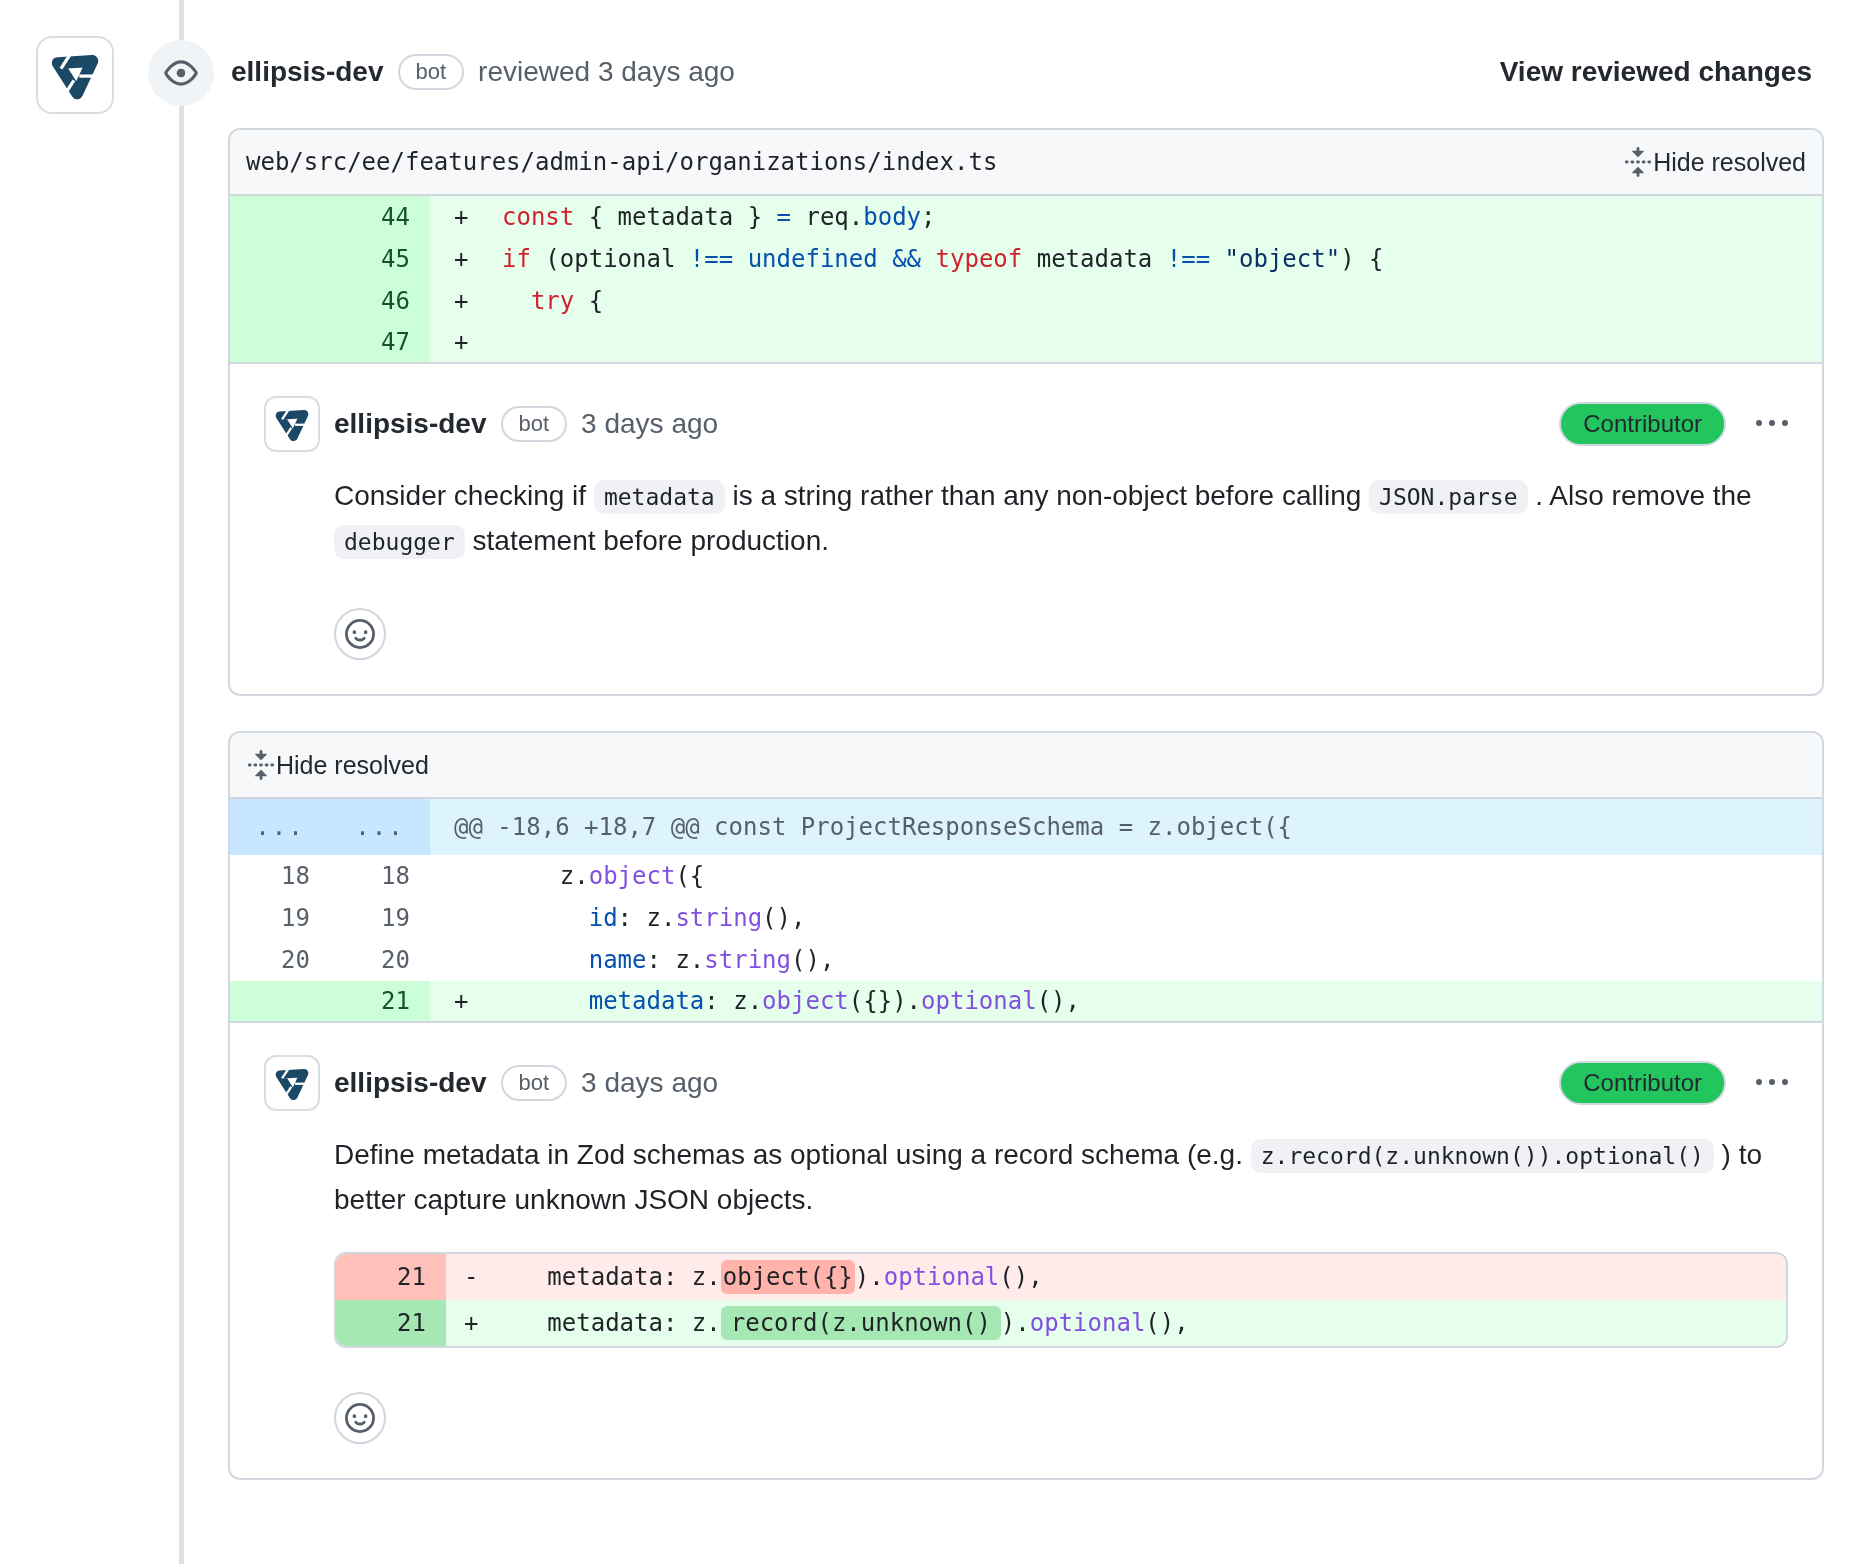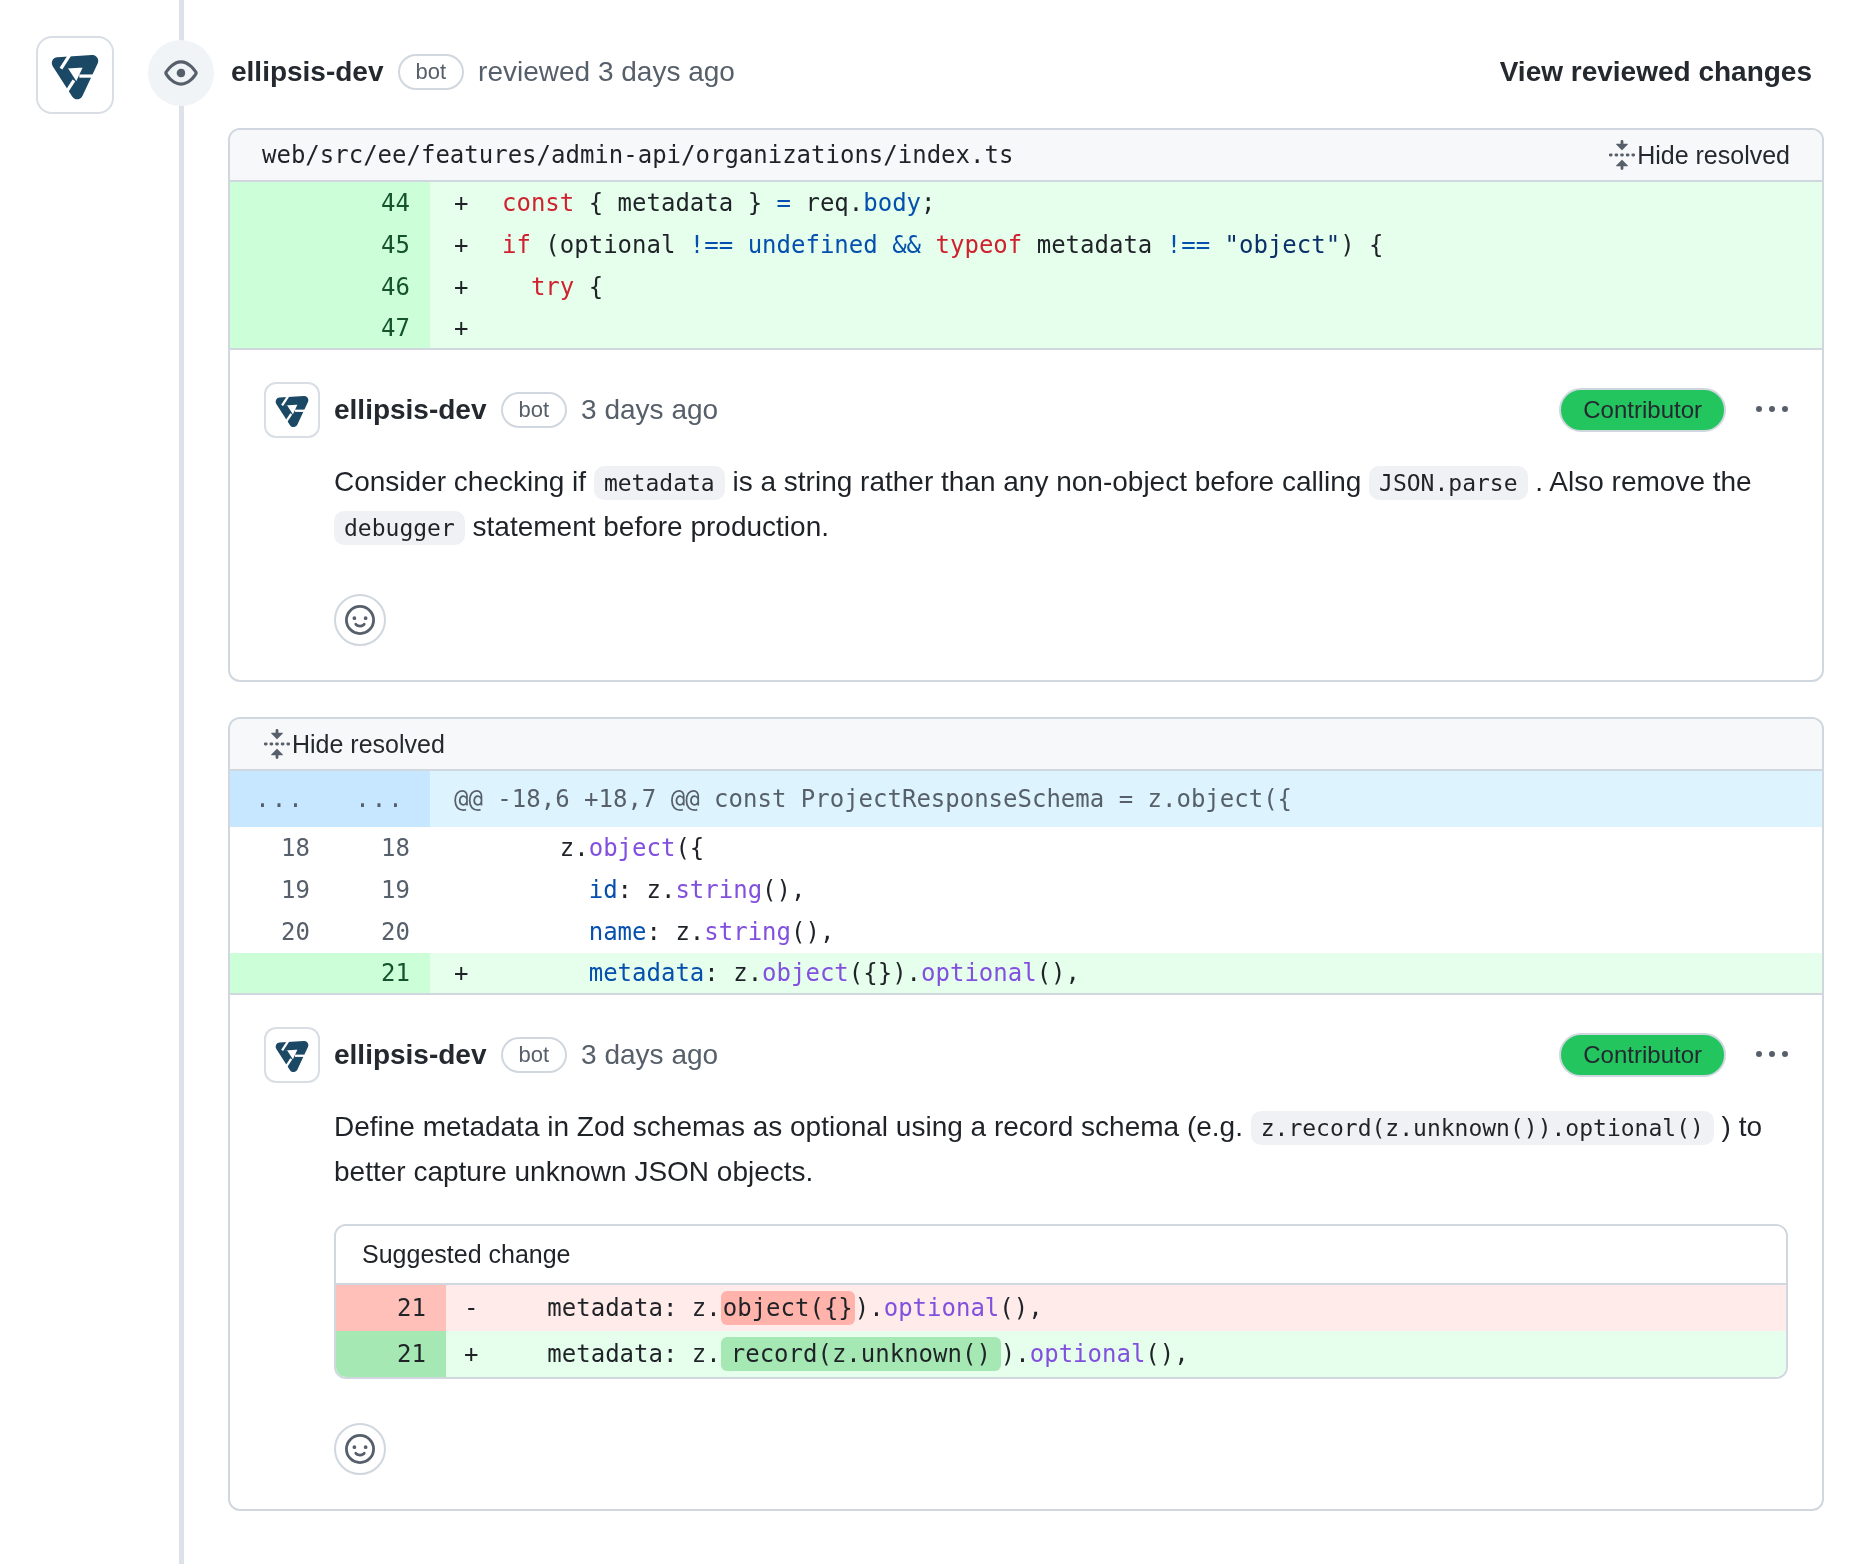--- a/index.html
+++ b/index.html
@@ -29,22 +29,22 @@
   }
   .review-action { font-size:28px; color:#57606a; }
   .view-link { position:absolute; right:46px; top:56px; font-size:28px; font-weight:600; color:#24292f; cursor:pointer; }
 
   
   .content { position:absolute; left:228px; top:128px; width:1596px; }
   .card { border:2px solid #d0d7de; border-radius:12px; background:#fff; overflow:hidden; }
   .card + .card { margin-top:35px; }
 
   .file-header {
-    height:52px; background:#f6f8fa; border-bottom:2px solid #d0d7de;
-    display:flex; align-items:center; justify-content:space-between; padding:0 32px;
+    height:66px; background:#f6f8fa; border-bottom:2px solid #d0d7de;
+    display:flex; align-items:center; justify-content:space-between; padding:0 16px;
   }
   .file-path { font-family:"DejaVu Sans Mono", monospace; font-size:24px; color:#1f2328; cursor:pointer; }
   .hide-resolved { display:flex; align-items:center; font-size:25px; color:#24292f; cursor:pointer; }
 
   
   .diff-row { display:flex; align-items:stretch; height:42px; font-family:"DejaVu Sans Mono", monospace; font-size:24px; }
   .gutter { width:200px; display:flex; flex:none; }
   .gcell { flex:1; text-align:right; padding-right:20px; color:#57606a; display:flex; align-items:center; justify-content:flex-end; }
   .marker { width:72px; flex:none; display:flex; align-items:center; padding-left:24px; color:#1f2328; }
   .codecell { flex:1; display:flex; align-items:center; white-space:pre; color:#1f2328; }
@@ -295,21 +295,20 @@
           <span class="kebab">
               <svg viewBox="0 0 16 16" width="32" height="32" class="icon" fill="#57606a">
     <path d="M8 9a1.5 1.5 0 1 0 0-3 1.5 1.5 0 0 0 0 3ZM1.5 9a1.5 1.5 0 1 0 0-3 1.5 1.5 0 0 0 0 3Zm13 0a1.5 1.5 0 1 0 0-3 1.5 1.5 0 0 0 0 3Z"></path>
   </svg>
             </span>
         </span>
       </div>
       <div class="comment-body"><span>Define metadata in Zod schemas as optional using a record schema (e.g. </span><span class="chip">z.record(z.unknown()).optional()</span><span> ) to better capture unknown JSON objects.</span></div>
 
       <div class="suggestion">
-        <div class="sug-head">Suggested change</div>
         <div class="sug-row sug-del">
           <div class="gutter">
               <div class="gcell">21</div>
             </div>
           <div class="marker">-</div>
           <div class="codecell"><span>   metadata: z.</span><span class="hl-del">object({}</span><span>).</span><span class="tok-e">optional</span><span>(),</span></div>
         </div>
         <div class="sug-row sug-add">
           <div class="gutter">
               <div class="gcell">21</div>

